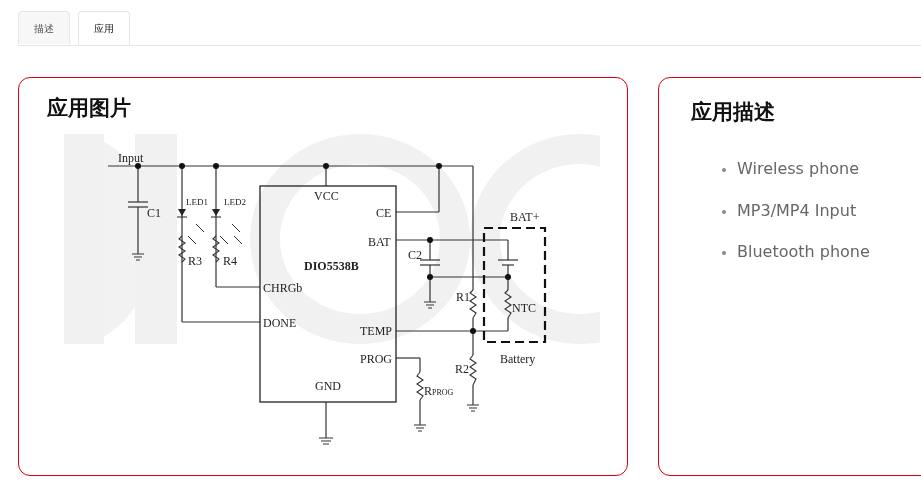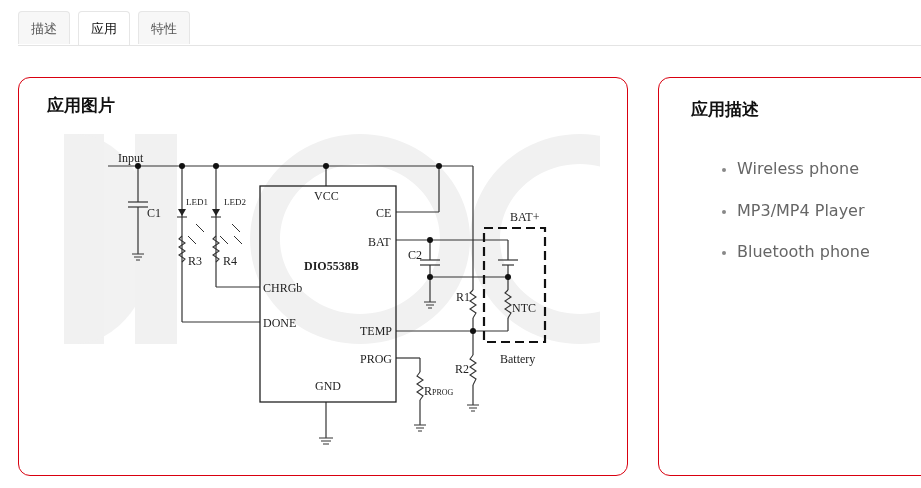--- a/index.html
+++ b/index.html
@@ -1,38 +1,37 @@
 <!DOCTYPE html>
 <html><head>
 <meta charset="utf-8">
 <style>
   html, body { margin:0; padding:0; background:#ffffff; }
   body { width:921px; height:488px; position:relative; overflow:hidden; font-family:"DejaVu Sans", sans-serif; }
   .tabs { position:absolute; left:18px; top:11px; right:0; height:34px; border-bottom:1px solid #e4e4e4; }
-  .tab { position:absolute; top:0; height:33px; width:52px; box-sizing:border-box; border:1px solid #e6e6e6; border-bottom:none; border-radius:4px 4px 0 0; background:#f7f7f7; color:#555; font-size:13px; line-height:33px; text-align:center; cursor:pointer; }
+  .tab { position:absolute; top:0; height:33px; width:52px; box-sizing:border-box; border:1px solid #e6e6e6; border-bottom:none; border-radius:4px 4px 0 0; background:#f7f7f7; color:#555; font-size:10px; line-height:33px; text-align:center; cursor:pointer; }
   .tab.active { background:#ffffff; color:#111; height:34px; }
   .card { position:absolute; top:77px; height:399px; box-sizing:border-box; border:1px solid #d9000f; border-radius:12px; background:#fff; }
   .card-left { left:18px; width:610px; }
   .card-right { left:658px; width:300px; }
-  .card-title { position:absolute; font-size:17px; font-weight:bold; color:#111; }
+  .card-title { position:absolute; font-size:21px; font-weight:bold; color:#111; }
   .card-left .card-title { left:28px; top:16px; }
   .card-right .card-title { left:32px; top:20px;text-align:center; }
   .list { position:absolute; left:56px; top:74px; margin:0; padding:0 0 0 22px; color:#666; font-size:16px; }
   .list li { height:41.5px; line-height:34px; }
   .list li::marker { color:#888; font-size:14px; }
   .schem { position:absolute; left:40px; top:120px; }
   .schem text { font-family:"Liberation Serif", serif; fill:#222; }
 </style>
 </head>
 <body>
 
 <div class="tabs">
   <div class="tab" style="left:0">描述</div>
   <div class="tab active" style="left:60px">应用</div>
-  <div class="tab" style="left:120px">特性</div>
 </div>
 
 <div class="card card-left">
   <div class="card-title">应用图片</div>
 </div>
 
 <svg class="schem" width="560" height="330" viewBox="0 0 560 330">
 
   <g fill="#f1f1f1">
     <rect x="24" y="14" width="40" height="210"></rect>
@@ -164,16 +163,16 @@
   <text x="472" y="192" font-size="12">NTC</text>
   <text x="470" y="101" font-size="12">BAT+</text>
   <text x="460" y="243" font-size="12">Battery</text>
   <text x="384" y="275" font-size="12"><tspan>R</tspan><tspan font-size="8">PROG</tspan></text>
 </svg>
 
 <div class="card card-right">
   <div class="card-title">应用描述</div>
   <ul class="list">
     <li>Wireless phone</li>
-    <li>MP3/MP4 Player</li>
+    <li>MP3/MP4 Input</li>
     <li>Bluetooth phone</li>
   </ul>
 </div>
 
 </body></html>

